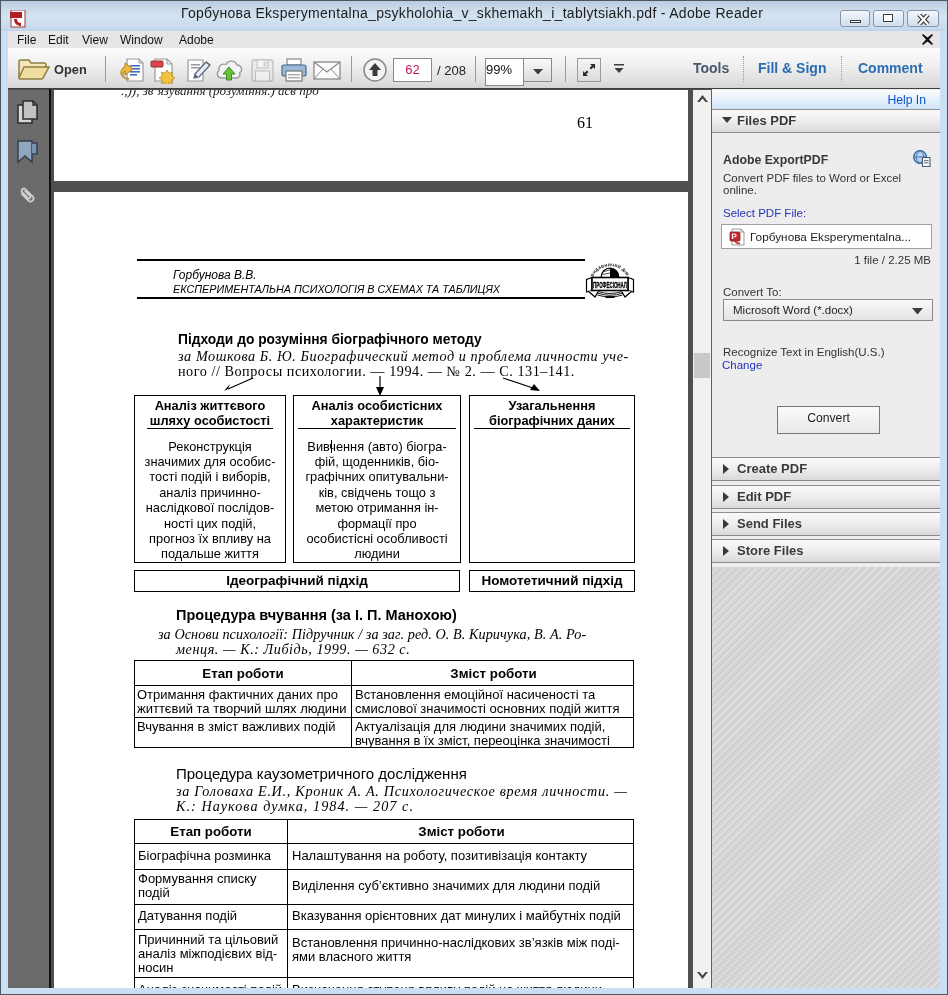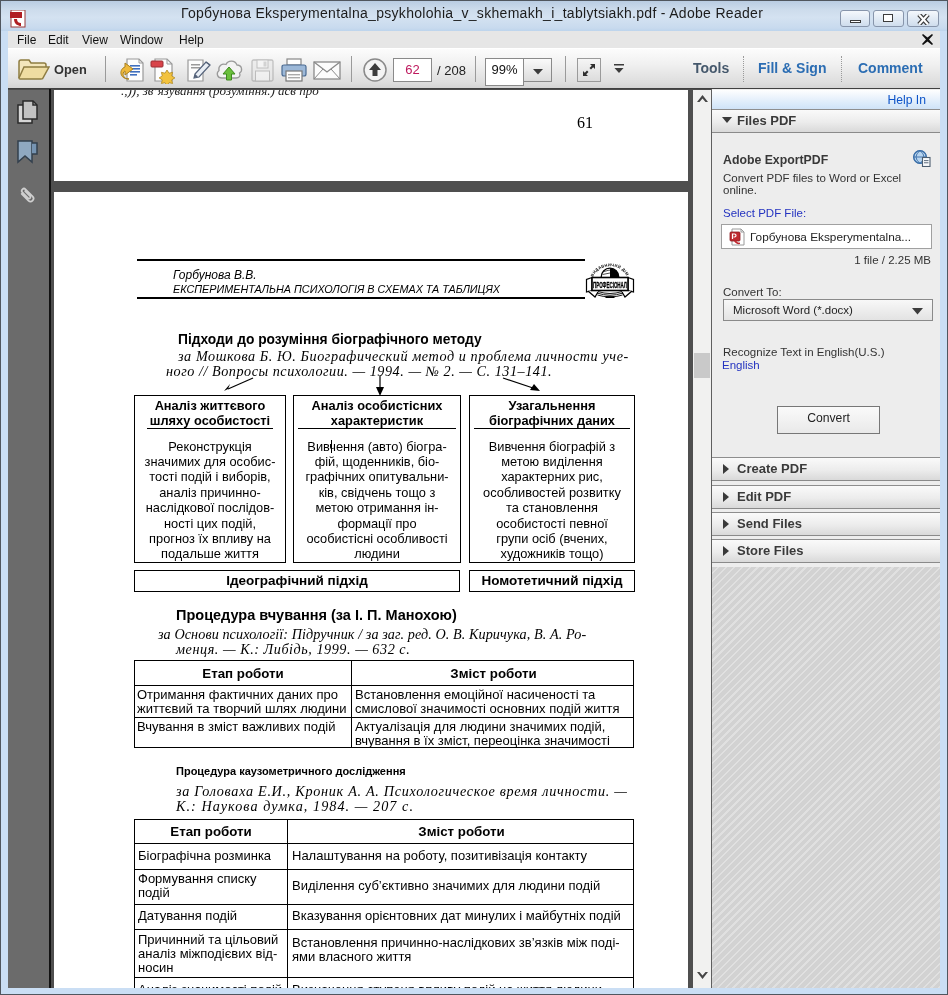--- a/index.html
+++ b/index.html
@@ -79,21 +79,21 @@
       <path d="M2 0.5 L11 10.5 M11 0.5 L2 10.5" stroke="#fdfdfd" stroke-width="2.2"></path>
     </svg>
   </div>
 </div>
 
 <div id="menubar">
   <span style="left:9px">File</span>
   <span style="left:40px">Edit</span>
   <span style="left:74px">View</span>
   <span style="left:112px">Window</span>
-  <span style="left:171px">Help</span>
+  <span style="left:171px">Adobe</span>
   <svg class="abs" style="left:914px;top:3px" width="11" height="11" viewBox="0 0 11 11">
     <path d="M1 0 L5.5 3.5 L10 0 L11 1 L7 5.5 L11 10 L10 11 L5.5 7.5 L1 11 L0 10 L4 5.5 L0 1 Z" fill="#111"></path>
   </svg>
 </div>
 
 <div id="toolbar">
 
   <svg class="abs" style="left:9px;top:9px" width="33" height="23" viewBox="0 0 33 23">
     <path d="M2 20 L2 4 Q2 2 4 2 L12 2 L14 5 L27 5 Q29 5 29 7 L29 9" fill="#f3e6bb" stroke="#8f7d42" stroke-width="1.5"></path>
     <path d="M2 20 L7 9 L32 9 L26 20 Q26 21 24 21 L3 21 Q2 21 2 20 Z" fill="#efdda2" stroke="#8f7d42" stroke-width="1.5"></path>
@@ -104,21 +104,21 @@
   <div class="tsep" style="left:467px"></div>
   <div class="tsep" style="left:557px"></div>
 
   <svg class="abs" style="left:355px;top:9px" width="24" height="24">
     <circle cx="12" cy="12" r="11" fill="#f4f4f4" stroke="#8a8a8a" stroke-width="1.5"></circle>
     <path d="M12 5 L18 12 L14.5 12 L14.5 18 L9.5 18 L9.5 12 L6 12 Z" fill="#3c3c3c"></path>
   </svg>
   <div class="abs" style="left:385px;top:9px;width:39px;height:24px;background:#fff;border:1px solid #8a8a8a;box-sizing:border-box;font-size:13px;color:#be185d;text-align:center;line-height:22px;">62</div>
   <div class="abs" style="left:429px;top:14px;font-size:13px;color:#222;">/ 208</div>
 
-  <div class="abs" style="left:477px;top:9px;width:39px;height:28px;background:#fff;border:1px solid #8a8a8a;box-sizing:border-box;font-size:13px;color:#111;text-align:center;line-height:22px;">99%</div>
+  <div class="abs" style="left:477px;top:9px;width:39px;height:28px;background:#fff;border:1px solid #8a8a8a;box-sizing:border-box;font-size:13px;color:#111;text-align:left;line-height:22px;">99%</div>
   <div class="abs" style="left:515px;top:9px;width:29px;height:24px;background:linear-gradient(#fafafa,#dcdcdc);border:1px solid #8a8a8a;box-sizing:border-box;">
     <svg class="abs" style="left:9px;top:10px" width="10" height="6">
         <path d="M0 0 L10 0 L5 5.5 Z" fill="#3c3c3c"></path>
       </svg>
   </div>
 
   <div class="abs" style="left:569px;top:9px;width:24px;height:24px;background:linear-gradient(#f5f5f5,#dcdcdc);border:1px solid #9a9a9a;box-sizing:border-box;">
     <svg class="abs" style="left:3px;top:3px" width="16" height="16" viewBox="0 0 16 16">
       <path d="M9 2 L14 2 L14 7 L12.2 5.2 L10 7.5 L8.5 6 L10.8 3.8 Z" fill="#2e2e2e"></path>
       <path d="M2 9 L2 14 L7 14 L5.2 12.2 L7.5 10 L6 8.5 L3.8 10.8 Z" fill="#2e2e2e"></path>
@@ -233,21 +233,21 @@
         <path d="M43 15.5 L48.5 17.5 L48.5 30 L43 28.5 Z" fill="#fff" stroke="#000" stroke-width="1.2"></path>
         <path d="M3 29 L10 35 L13 30 M47 29 L40 35 L37 30" fill="#fff" stroke="#000" stroke-width="1.3"></path>
         <rect x="7" y="15.5" width="36" height="13" fill="#fff" stroke="#000" stroke-width="1.6"></rect>
         <text x="25" y="25.5" text-anchor="middle" font-size="8.6" font-weight="bold" fill="#000" textLength="34" lengthAdjust="spacingAndGlyphs" style="paint-order:stroke;stroke:#000;stroke-width:0.3">ПРОФЕСІОНАЛ</text>
         <path d="M13 29.5 Q25 33.5 37 29.5 M12 31 Q25 35.5 38 31 M12.5 33 Q25 37 37.5 33" stroke="#000" stroke-width="0.9" fill="none"></path>
         <rect x="20.5" y="34.2" width="9" height="1.8" fill="#000"></rect>
       </svg>
 
       <div class="pc" style="left:124px;top:140px;font-weight:bold;font-size:13.8px;">Підходи до розуміння біографічного методу</div>
       <div class="pc" style="left:124px;top:156px;font-style:italic;font-size:14.2px;letter-spacing:0.58px;font-family:'Liberation Serif',serif;">за Мошкова Б. Ю. Биографический метод и проблема личности уче-</div>
-      <div class="pc" style="left:112px;top:171px;font-style:italic;font-size:14.2px;letter-spacing:0.53px;font-family:'Liberation Serif',serif;">ного // Вопросы психологии. — 1994. — № 2. — С. 131–141.</div>
+      <div class="pc" style="left:124px;top:171px;font-size:14.2px;letter-spacing:0.53px;font-family:'Liberation Serif',serif;">ного // Вопросы психологии. — 1994. — № 2. — С. 131–141.</div>
       <svg class="pc" style="left:60px;top:184px" width="500" height="22" viewBox="0 0 500 22">
         <line x1="139" y1="2" x2="114" y2="13" stroke="#000" stroke-width="1.2"></line>
         <path d="M114 13 L110 15 L116 8 Z" fill="#000"></path>
         <line x1="266" y1="0" x2="266" y2="15" stroke="#000" stroke-width="1.2"></line>
         <path d="M266 20 L262 11 L270 11 Z" fill="#000"></path>
         <line x1="389" y1="2" x2="422" y2="13" stroke="#000" stroke-width="1.2"></line>
         <path d="M426 15 L416 14 L420 8 Z" fill="#000"></path>
       </svg>
 
       <div class="bx" style="left:80px;top:203px;width:152px;height:168px;">
@@ -256,21 +256,20 @@
         <div class="bb">Реконструкція<br>значимих для особис-<br>тості подій і виборів,<br>аналіз причинно-<br>наслідкової послідов-<br>ності цих подій,<br>прогноз їх впливу на<br>подальше життя</div>
       </div>
       <div class="bx" style="left:239px;top:203px;width:168px;height:168px;">
         <div class="bh">Аналіз особистісних<br>характеристик</div>
         <div class="bu" style="width:158px;"></div>
         <div class="bb">Вивчення (авто) біогра-<br>фій, щоденників, біо-<br>графічних опитувальни-<br>ків, свідчень тощо з<br>метою отримання ін-<br>формації про<br>особистісні особливості<br>людини</div>
       </div>
       <div class="bx" style="left:415px;top:203px;width:166px;height:168px;">
         <div class="bh">Узагальнення<br>біографічних даних</div>
         <div class="bu" style="width:156px;"></div>
-        <div class="bb">Вивчення біографій з<br>метою виділення<br>характерних рис,<br>особливостей розвитку<br>та становлення<br>особистості певної<br>групи осіб (вчених,<br>художників тощо)</div>
       </div>
 
       <div class="bx" style="left:80px;top:378px;width:326px;height:22px;font-weight:bold;font-size:13.5px;text-align:center;line-height:19px;">Ідеографічний підхід</div>
       <div class="bx" style="left:415px;top:378px;width:166px;height:22px;font-weight:bold;font-size:13.5px;text-align:center;line-height:19px;">Номотетичний підхід</div>
 
       <div class="pc" style="left:277px;top:248px;width:1px;height:13px;background:#000;"></div>
 
       <div class="pc" style="left:122px;top:415px;font-weight:bold;font-size:14.5px;">Процедура вчування (за І. П. Манохою)</div>
       <div class="pc" style="left:104px;top:434px;font-style:italic;font-size:14.2px;letter-spacing:0.08px;font-family:'Liberation Serif',serif;">за Основи психології: Підручник / за заг. ред. О. В. Киричука, В. А. Ро-</div>
       <div class="pc" style="left:122px;top:449px;font-style:italic;font-size:14.2px;letter-spacing:0.54px;font-family:'Liberation Serif',serif;">менця. — К.: Либідь, 1999. — 632 с.</div>
@@ -280,21 +279,21 @@
         <div class="tr1" style="top:25px;height:31.5px;"></div>
         <div class="tdv" style="left:216px;"></div>
         <div class="th" style="left:0;top:5px;width:216px;">Етап роботи</div>
         <div class="th" style="left:217px;top:5px;width:283px;">Зміст роботи</div>
         <div class="tc" style="left:2px;top:26.5px;">Отримання фактичних даних про<br>життєвий та творчий шлях людини</div>
         <div class="tc" style="left:220px;top:26.5px;">Встановлення емоційної насиченості та<br>смислової значимості основних подій життя</div>
         <div class="tc" style="left:2px;top:58.5px;">Вчування в зміст важливих подій</div>
         <div class="tc" style="left:220px;top:58.5px;">Актуалізація для людини значимих подій,<br>вчування в їх зміст, переоцінка значимості</div>
       </div>
 
-      <div class="pc" style="left:122px;top:573px;font-weight:bold;font-size:11px;">Процедура каузометричного дослідження</div>
+      <div class="pc" style="left:122px;top:573px;font-weight:normal;font-size:15px;">Процедура каузометричного дослідження</div>
       <div class="pc" style="left:122px;top:591px;font-style:italic;font-size:14.2px;letter-spacing:0.70px;font-family:'Liberation Serif',serif;">за Головаха Е.И., Кроник А. А. Психологическое время личности. —</div>
       <div class="pc" style="left:122px;top:606px;font-style:italic;font-size:14.2px;letter-spacing:1.05px;font-family:'Liberation Serif',serif;">К.: Наукова думка, 1984. — 207 с.</div>
 
       <div class="tbl" style="left:80px;top:627px;width:500px;height:172px;">
         <div class="tr1" style="top:0;height:23.5px;"></div>
         <div class="tr1" style="top:23.5px;height:26px;"></div>
         <div class="tr1" style="top:49.5px;height:35px;"></div>
         <div class="tr1" style="top:84.5px;height:25px;"></div>
         <div class="tr1" style="top:109.5px;height:48px;"></div>
         <div class="tdv" style="left:152px;"></div>
@@ -355,21 +354,21 @@
     </div>
     <div class="pc" style="right:10px;top:165px;font-size:11.5px;color:#333;">1 file / 2.25 MB</div>
     <div class="pc" style="left:11px;top:197px;font-size:11.5px;color:#333;">Convert To:</div>
     <div class="abs" style="left:11px;top:210px;width:210px;height:22px;background:linear-gradient(#f8f8f8,#e3e3e3);border:1px solid #8a8a8a;box-sizing:border-box;">
       <span class="abs" style="left:9px;top:4px;font-size:11.5px;color:#222;">Microsoft Word (*.docx)</span>
       <svg class="abs" style="left:188px;top:8px" width="11" height="7">
           <path d="M0 0 L11 0 L5.5 6.5 Z" fill="#3c3c3c"></path>
         </svg>
     </div>
     <div class="pc" style="left:11px;top:257px;font-size:11.5px;color:#333;">Recognize Text in English(U.S.)</div>
-    <div class="pc" style="left:10px;top:270px;font-size:11.5px;color:#2433c0;">English</div>
+    <div class="pc" style="left:10px;top:270px;font-size:11.5px;color:#2433c0;">Change</div>
     <div class="abs" style="left:65px;top:317px;width:103px;height:28px;background:linear-gradient(#fafafa,#e9e9e9);border:1px solid #777;box-sizing:border-box;text-align:center;line-height:22px;font-size:12.2px;color:#222;">Convert</div>
     <div class="phead" style="top:368px;">
       <svg class="tri" width="8" height="10">
           <path d="M1 0 L7 5 L1 10 Z" fill="#3a3a3a"></path>
         </svg>
       <span class="lbl">Create PDF</span>
     </div>
     <div class="phead" style="top:396px;">
       <svg class="tri" width="8" height="10">
           <path d="M1 0 L7 5 L1 10 Z" fill="#3a3a3a"></path>

